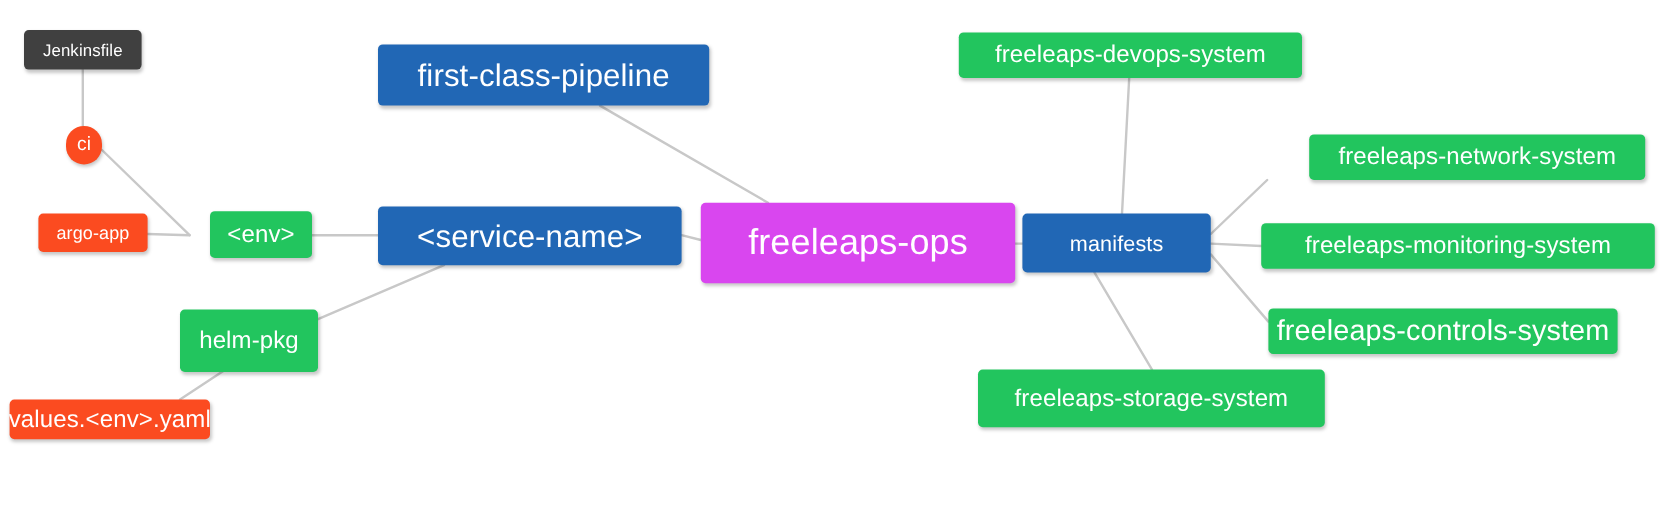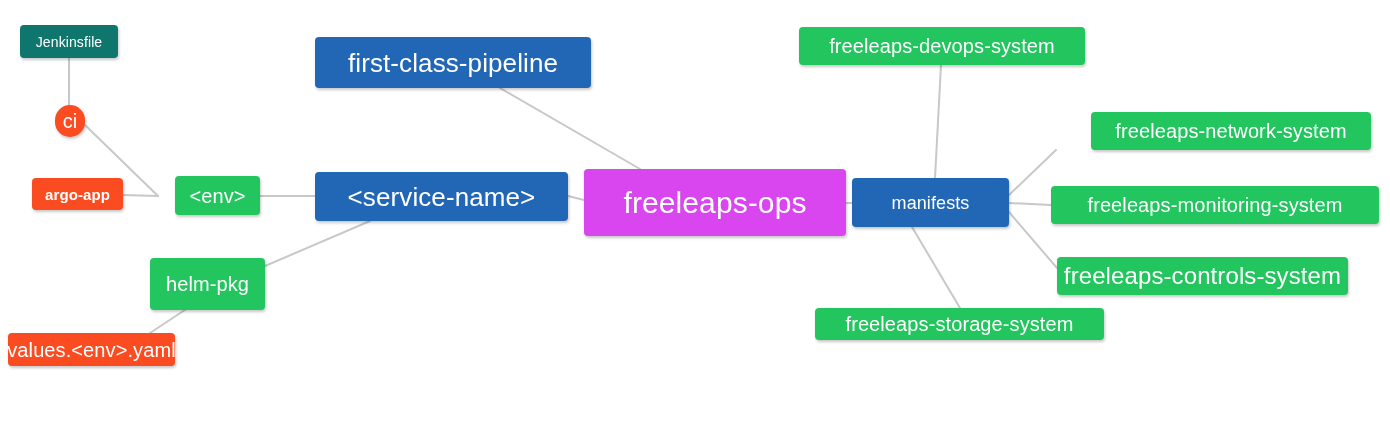--- a/index.html
+++ b/index.html
@@ -35,21 +35,21 @@
     color: #ffffff;
     white-space: nowrap;
     text-align: center;
     letter-spacing: 0.1px;
     box-shadow: 1px 2px 3px rgba(0,0,0,0.22);
     line-height: 1;
   }
   .n-root    { background: #d946ef; }
   .n-blue    { background: #2167b5; }
   .n-green   { background: #22c55e; }
-  .n-orange  { background: #0f766e; }
+  .n-orange  { background: #404040; }
   .n-red     { background: #fb4b20; }
 </style>
 </head>
 <body>
 
 <div id="canvas">
   <svg id="edges" viewBox="0 0 1390 421" xmlns="http://www.w3.org/2000/svg">
       <line x1="69" y1="58" x2="69" y2="105" stroke="#c8c8c8" stroke-width="2" stroke-linecap="round"></line>
       <line x1="85" y1="125" x2="158" y2="196" stroke="#c8c8c8" stroke-width="2" stroke-linecap="round"></line>
       <line x1="123" y1="195" x2="158" y2="196" stroke="#c8c8c8" stroke-width="2" stroke-linecap="round"></line>
@@ -60,28 +60,28 @@
       <line x1="500" y1="88" x2="640" y2="169" stroke="#c8c8c8" stroke-width="2" stroke-linecap="round"></line>
       <line x1="846" y1="203" x2="852" y2="203" stroke="#c8c8c8" stroke-width="2" stroke-linecap="round"></line>
       <line x1="935" y1="178" x2="941" y2="65" stroke="#c8c8c8" stroke-width="2" stroke-linecap="round"></line>
       <line x1="1009" y1="195" x2="1056" y2="150" stroke="#c8c8c8" stroke-width="2" stroke-linecap="round"></line>
       <line x1="1009" y1="203" x2="1051" y2="205" stroke="#c8c8c8" stroke-width="2" stroke-linecap="round"></line>
       <line x1="1009" y1="212" x2="1057" y2="268" stroke="#c8c8c8" stroke-width="2" stroke-linecap="round"></line>
       <line x1="912" y1="227" x2="960" y2="308" stroke="#c8c8c8" stroke-width="2" stroke-linecap="round"></line>
     </svg>
   <div id="nodes">
       <div class="node n-orange" style="left: 20px; top: 25px; width: 98px; height: 33px; font-size: 14px;">Jenkinsfile</div>
-      <div class="node n-red" style="left: 55px; top: 105px; width: 30px; height: 32px; font-size: 20px; border-radius: 15px;">ci</div>
-      <div class="node n-red" style="left: 32px; top: 178px; width: 91px; height: 32px; font-size: 15px; font-weight: bold;">argo-app</div>
+      <div class="node n-red" style="left: 55px; top: 105px; width: 30px; height: 32px; font-size: 16px; border-radius: 15px;">ci</div>
+      <div class="node n-red" style="left: 32px; top: 178px; width: 91px; height: 32px; font-size: 15px;">argo-app</div>
       <div class="node n-green" style="left: 175px; top: 176px; width: 85px; height: 39px; font-size: 20px;">&lt;env&gt;</div>
       <div class="node n-green" style="left: 150px; top: 258px; width: 115px; height: 52px; font-size: 20px;">helm-pkg</div>
       <div class="node n-red" style="left: 8px; top: 333px; width: 167px; height: 33px; font-size: 20px;">values.&lt;env&gt;.yaml</div>
       <div class="node n-blue" style="left: 315px; top: 37px; width: 276px; height: 51px; font-size: 26px;">first-class-pipeline</div>
       <div class="node n-blue" style="left: 315px; top: 172px; width: 253px; height: 49px; font-size: 26px;">&lt;service-name&gt;</div>
       <div class="node n-root" style="left: 584px; top: 169px; width: 262px; height: 67px; font-size: 30px;">freeleaps-ops</div>
       <div class="node n-blue" style="left: 852px; top: 178px; width: 157px; height: 49px; font-size: 18px;">manifests</div>
       <div class="node n-green" style="left: 799px; top: 27px; width: 286px; height: 38px; font-size: 20px;">freeleaps-devops-system</div>
       <div class="node n-green" style="left: 1091px; top: 112px; width: 280px; height: 38px; font-size: 20px;">freeleaps-network-system</div>
       <div class="node n-green" style="left: 1051px; top: 186px; width: 328px; height: 38px; font-size: 20px;">freeleaps-monitoring-system</div>
       <div class="node n-green" style="left: 1057px; top: 257px; width: 291px; height: 38px; font-size: 24px;">freeleaps-controls-system</div>
-      <div class="node n-green" style="left: 815px; top: 308px; width: 289px; height: 32px; font-size: 20px;">freeleaps-storage-system</div>
+      <div class="node n-green" style="left: 815px; top: 308px; width: 289px; height: 48px; font-size: 20px;">freeleaps-storage-system</div>
     </div>
 </div>
 
 </body></html>

